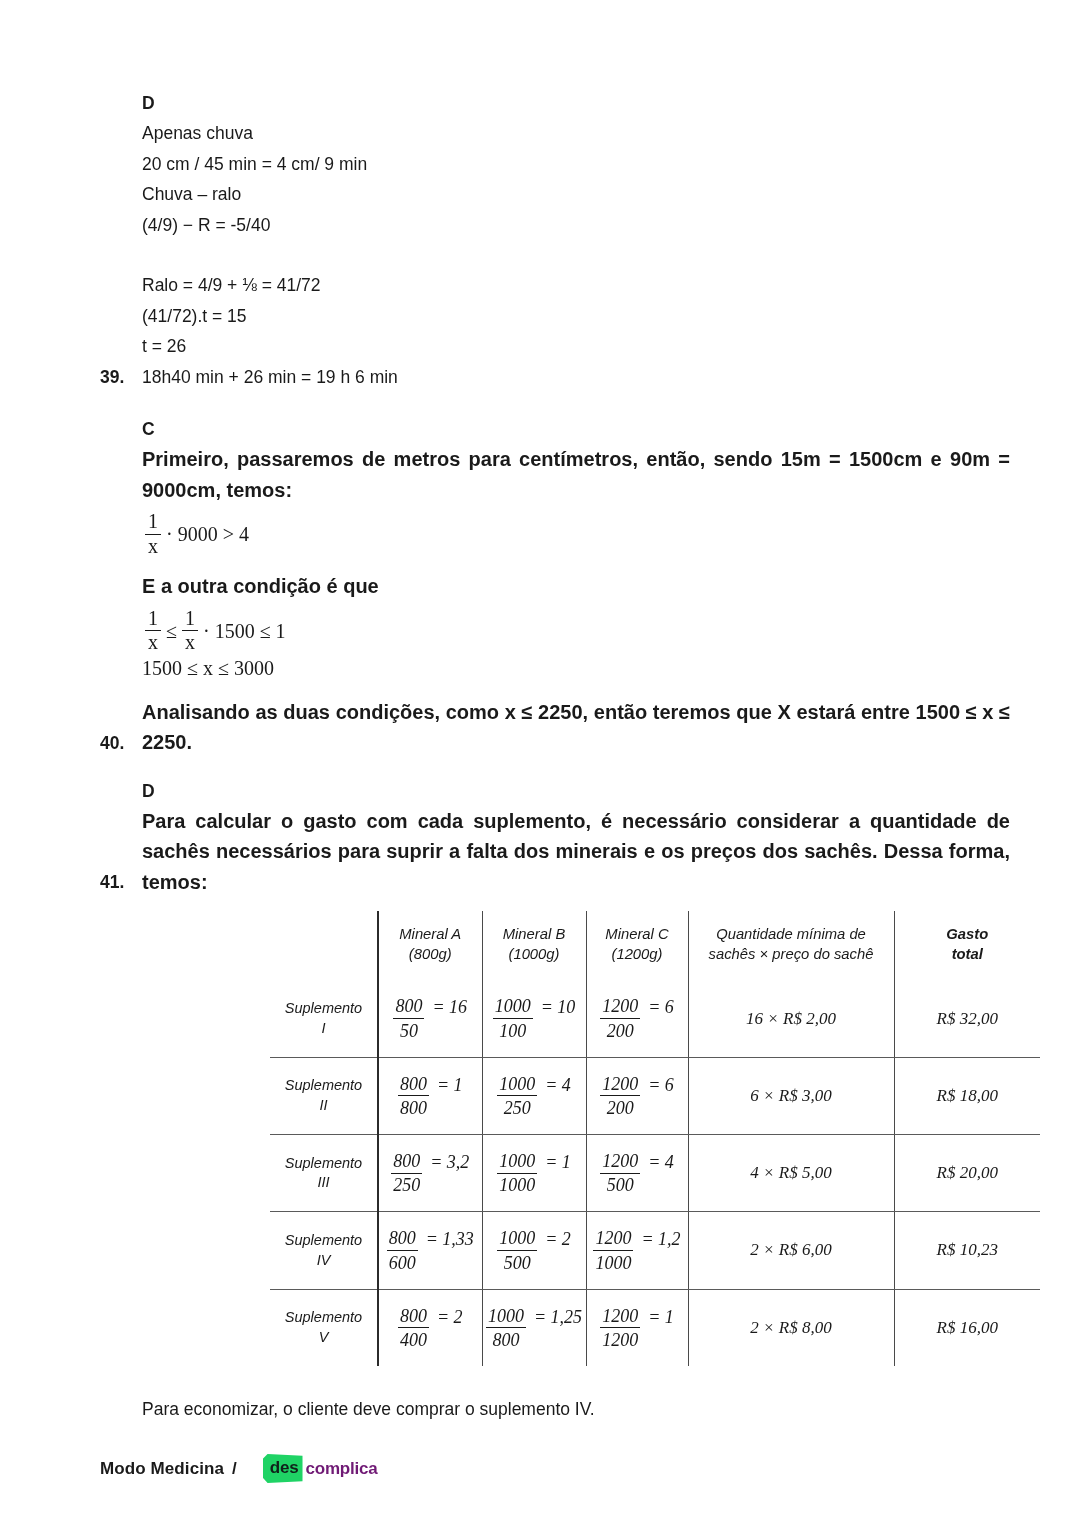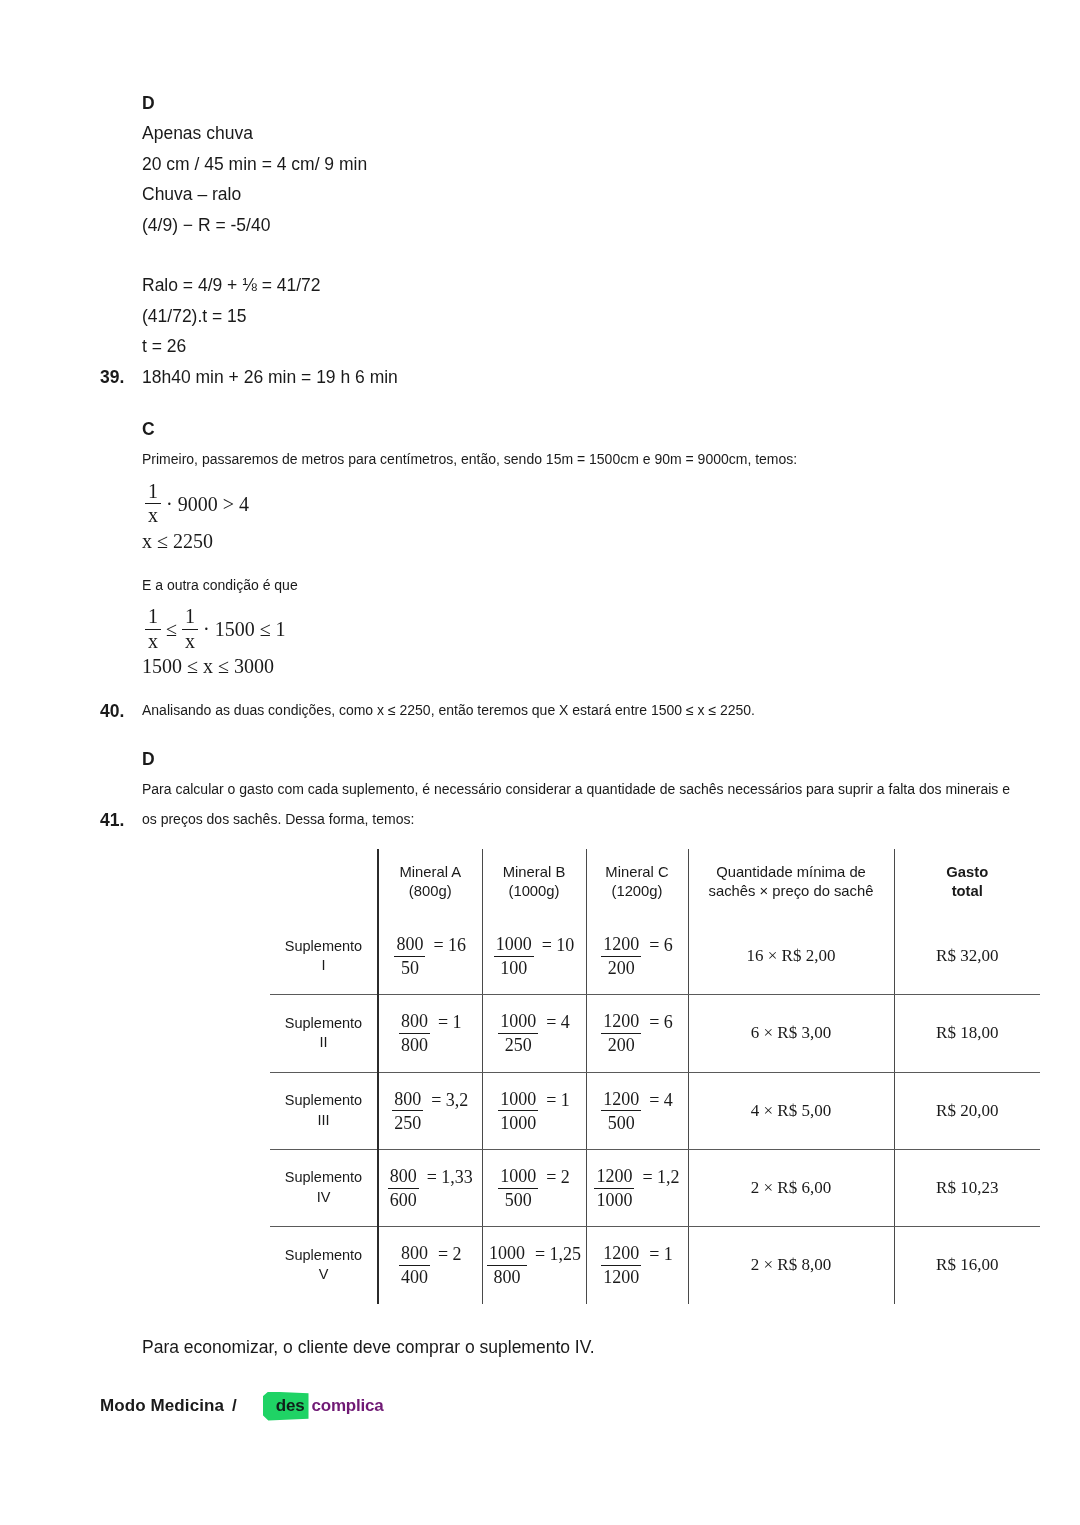--- a/index.html
+++ b/index.html
@@ -39,23 +39,24 @@
   .qbody {
     flex: 1 1 auto;
     min-width: 0;
   }
   .qanswer {
     font-weight: bold;
     font-size: 17.5px;
     line-height: 30px;
   }
   .ptext {
-    font-size: 14px;
+    font-size: 20px;
     line-height: 30.5px;
     margin: 0;
+    font-weight: bold;
   }
   .ptext.justify {
     text-align: justify;
     text-align-last: left;
   }
   .lines .ln {
     font-size: 17.5px;
     line-height: 30.5px;
     white-space: pre;
   }
@@ -108,20 +109,21 @@
     font-family: "Liberation Serif", "DejaVu Serif", serif;
     font-size: 20px;
     line-height: 1.45;
     white-space: pre;
   }
 
   
   .table-wrap {
     margin-top: 14px;
     padding-left: 170px;
+    font-style: italic;
   }
   table.calc {
     border-collapse: collapse;
     table-layout: fixed;
     width: 770px;
     font-size: 14.5px;
   }
   table.calc col.c0 { width: 108px; }
   table.calc col.c1 { width: 104px; }
   table.calc col.c2 { width: 104px; }
@@ -223,21 +225,21 @@
     align-items: center;
     font-size: 17px;
     font-weight: bold;
     letter-spacing: -.2px;
   }
   .logo .chip {
     position: relative;
     display: inline-flex;
     align-items: center;
     justify-content: center;
-    padding: 4px 4px 5px 13px;
+    padding: 4px 4px 5px 7px;
     color: #10201a;
     margin-right: 3px;
   }
   .logo .chip .bg {
     position: absolute;
     inset: 0;
     background: #1fd365;
     clip-path: polygon(12% 0%, 100% 6%, 100% 94%, 12% 100%, 0% 82%, 0% 16%);
   }
   .logo .chip span.t {
@@ -284,21 +286,20 @@
 
       <div class="math math-row">
         <span class="frac">
           <span class="num">1</span>
           <span class="bar"></span>
           <span class="den">x</span>
         </span>
         <span class="mtxt">· 9000 &gt; 4</span>
       </div>
 
-      <div class="mline">x ≤ 2250</div>
 
       <div class="spacer-14"></div>
 
       <p class="ptext">E a outra condição é que</p>
 
       <div class="math math-row">
         <span class="frac">
           <span class="num">1</span>
           <span class="bar"></span>
           <span class="den">x</span>

